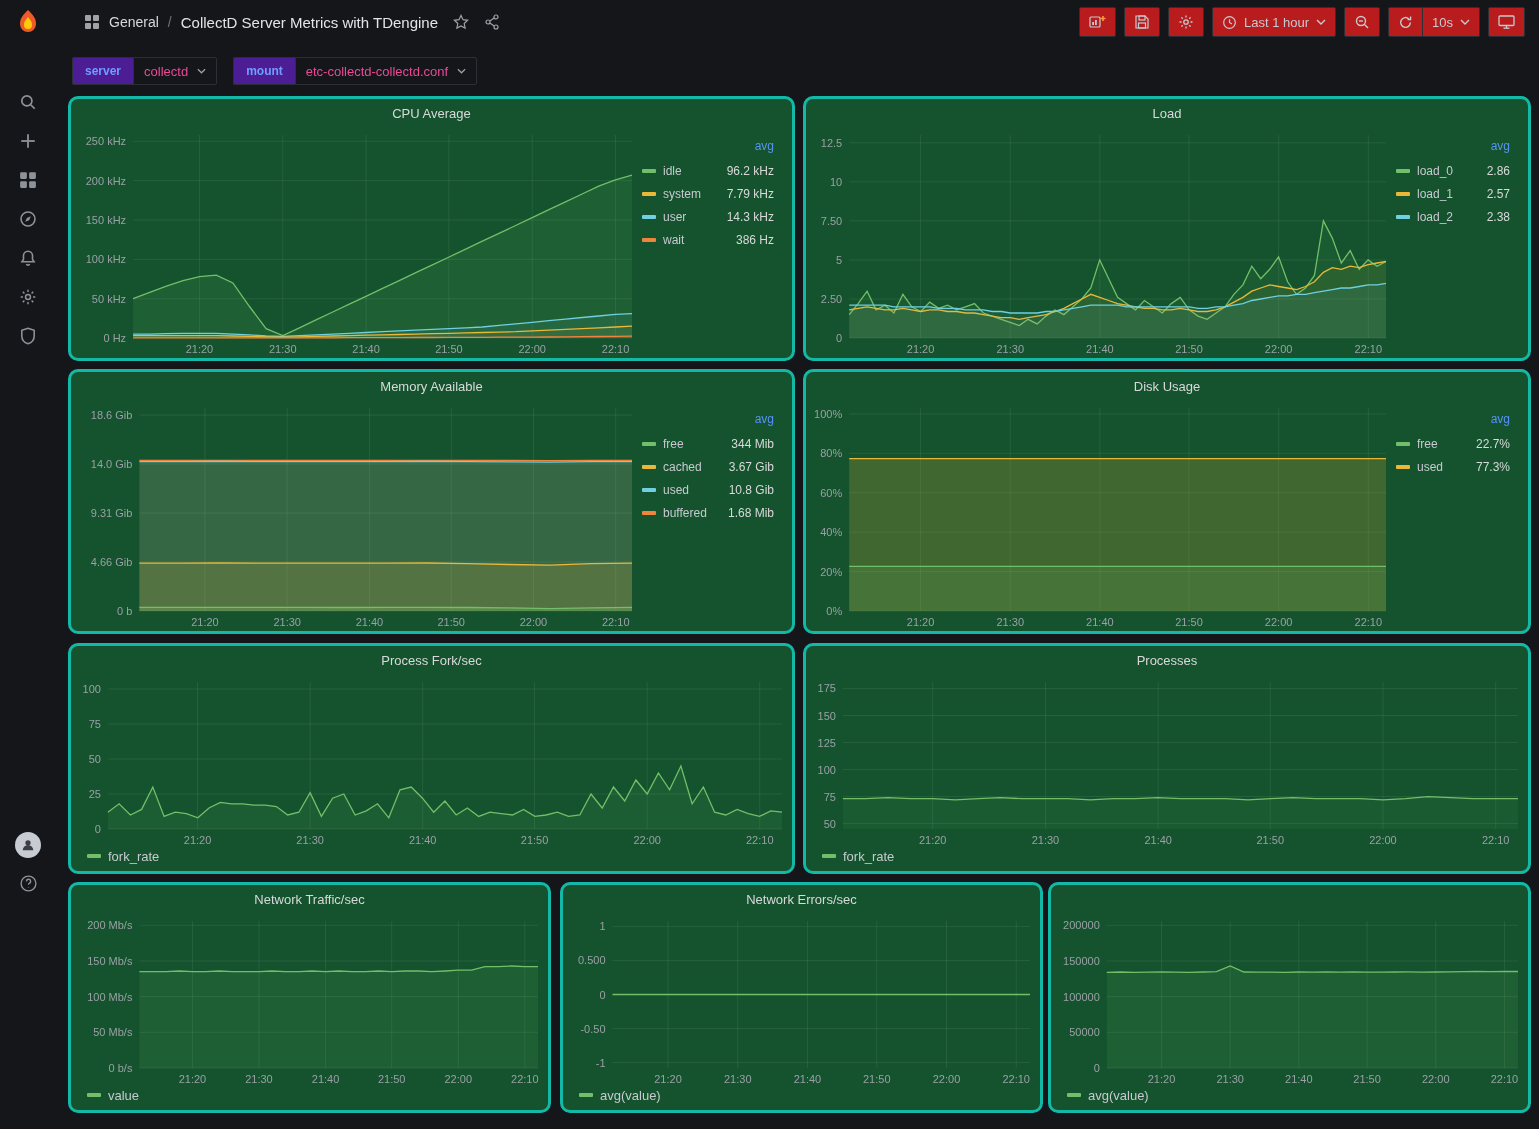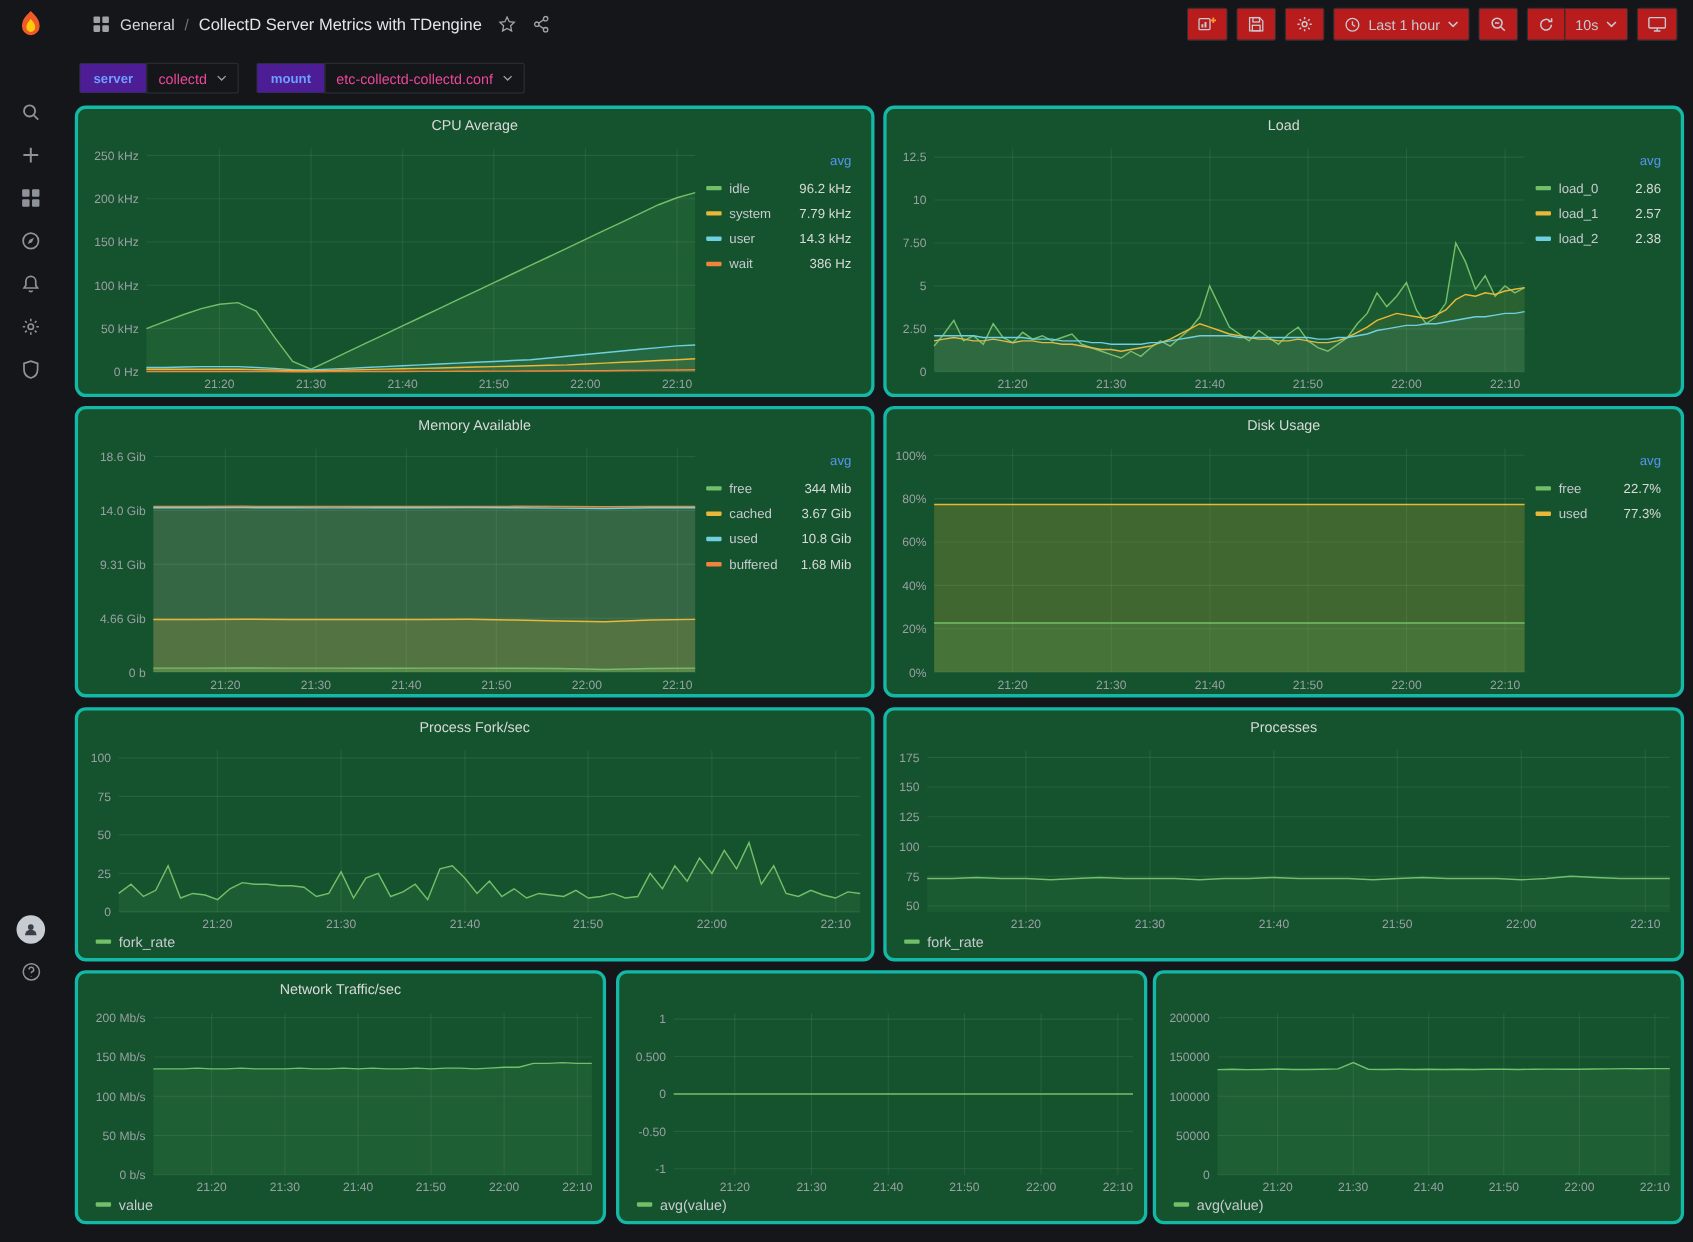--- a/index.html
+++ b/index.html
@@ -606,20 +606,21 @@
     <div class="legend-bottom">
         <div class="lg-row">
           <span class="lg-color" style="background: rgb(115, 191, 105);"></span>
           <span class="lg-name">value</span>
         </div>
       </div>
   </div>
 </div>
 
 <div class="panel" id="p-err">
+  <div class="panel-title">Network Errors/sec</div>
   <div class="panel-body rows">
     <div class="chart-wrap">
         <svg width="473" height="175" viewBox="0 0 473 175">
           <line x1="45.5" x2="463" y1="149.55555555555554" y2="149.55555555555554" class="grid"></line>
           <text x="38.5" y="153.55555555555554" class="tick" text-anchor="end">-1</text>
           <line x1="45.5" x2="463" y1="115.52777777777777" y2="115.52777777777777" class="grid"></line>
           <text x="38.5" y="119.52777777777777" class="tick" text-anchor="end">-0.50</text>
           <line x1="45.5" x2="463" y1="81.5" y2="81.5" class="grid"></line>
           <text x="38.5" y="85.5" class="tick" text-anchor="end">0</text>
           <line x1="45.5" x2="463" y1="47.47222222222222" y2="47.47222222222222" class="grid"></line>

